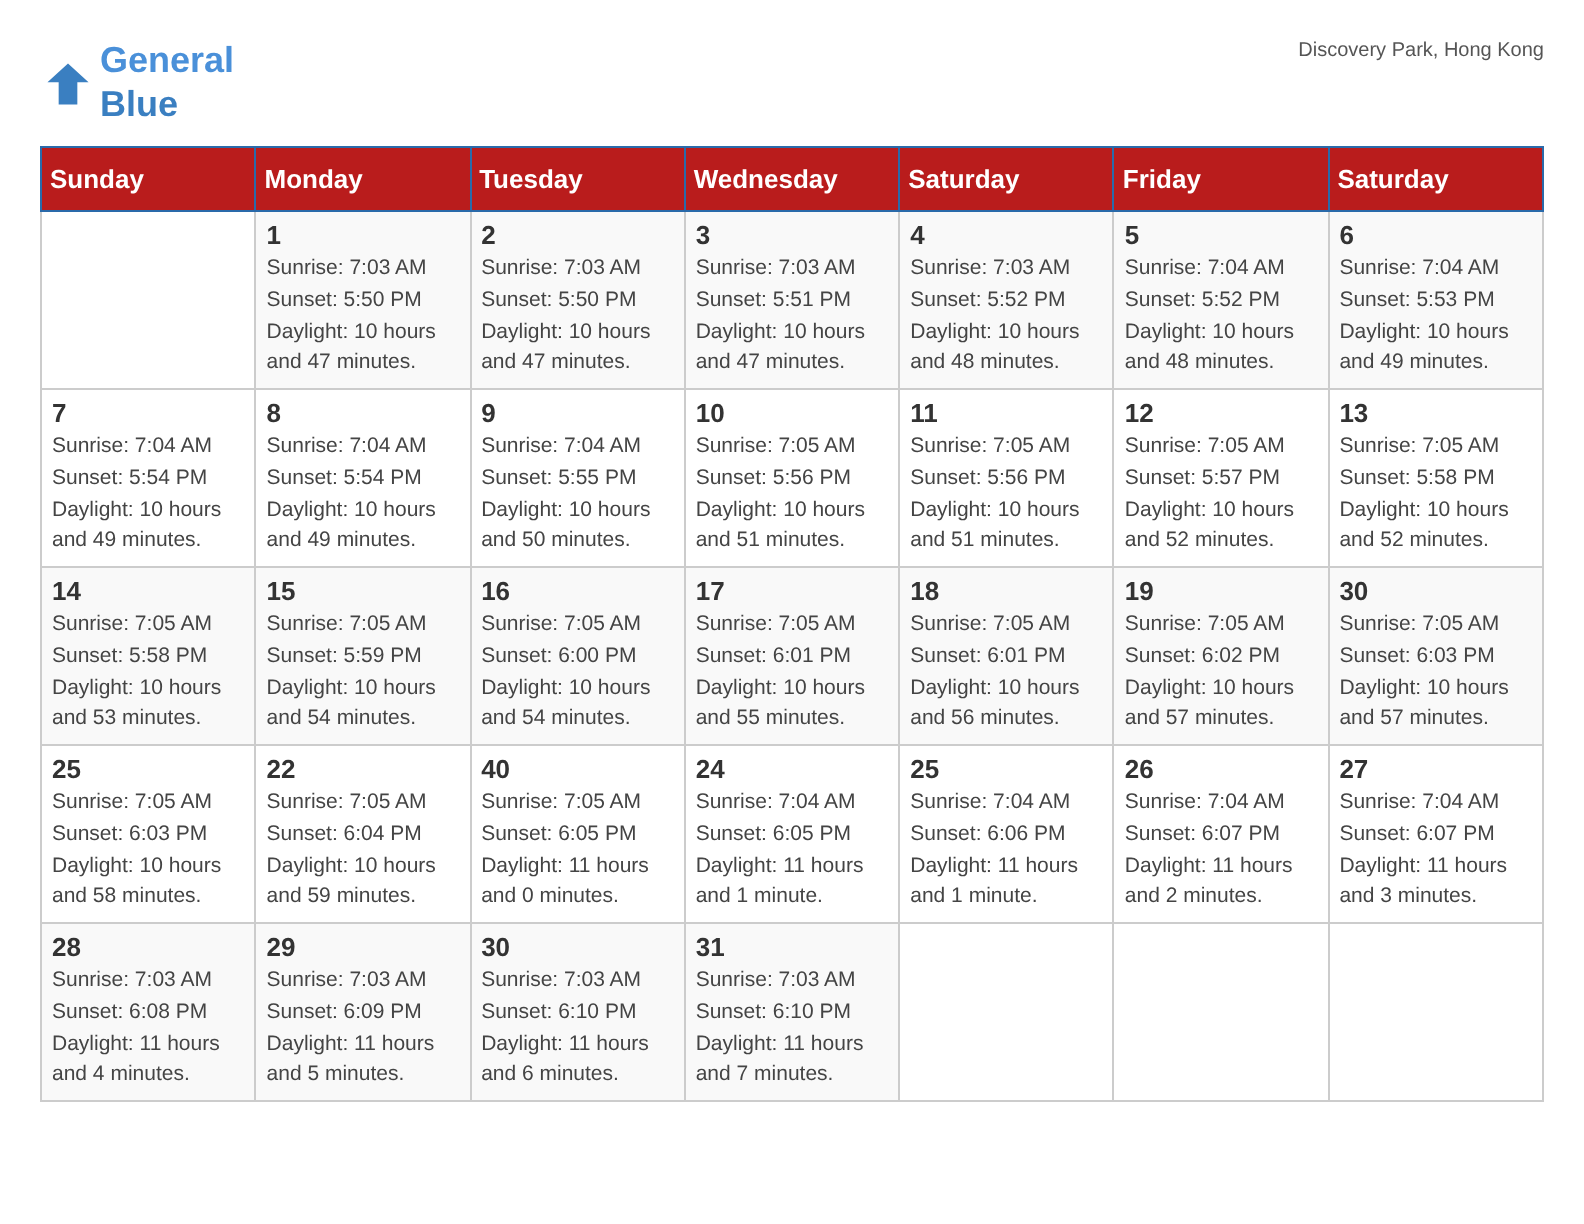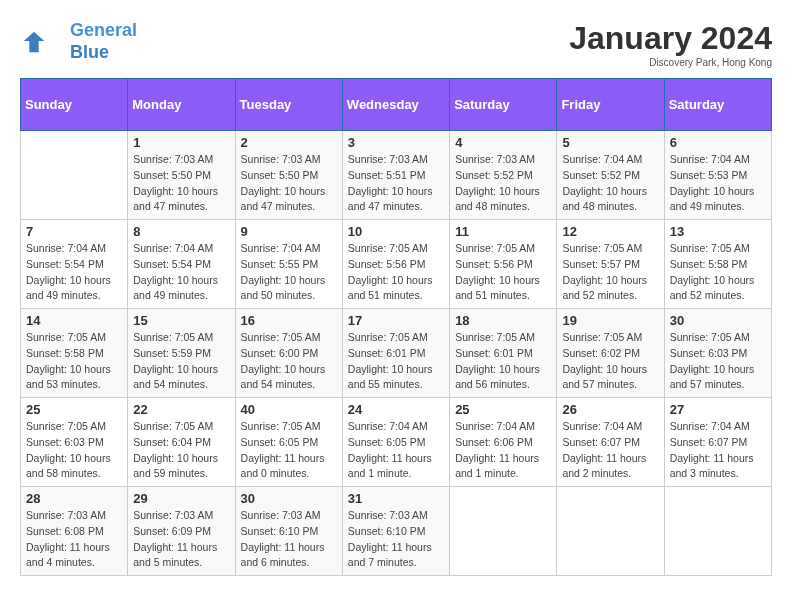--- a/index.html
+++ b/index.html
@@ -12,21 +12,20 @@
     }
     .header {
       display: flex;
       justify-content: space-between;
       align-items: flex-start;
       margin-bottom: 10px;
     }
     .logo {
       display: flex;
       align-items: center;
-      gap: 20px;
     }
     .logo-text {
       font-size: 18px;
       font-weight: bold;
       color: #333;
       line-height: 1.2;
     }
     .logo-text span {
       color: #4a90d9;
     }
@@ -46,23 +45,23 @@
     .calendar-subtitle {
       font-size: 10px;
       color: #555;
     }
     table {
       width: 100%;
       border-collapse: collapse;
       font-size: 11px;
     }
     thead tr th {
-      background-color: #8b5cf6;
+      background-color: #b91c1c;
       color: #fff;
-      padding: 18px 4px;
+      padding: 8px 4px;
       text-align: left;
       font-size: 13px;
       font-weight: bold;
       border: 1px solid #2a6aaa;
     }
     tbody tr td {
       border: 1px solid #ccc;
       vertical-align: top;
       padding: 4px 5px;
       min-height: 80px;
@@ -96,21 +95,20 @@
     <svg class="logo-icon" viewBox="0 0 30 30">
       <rect x="0" y="0" width="30" height="30" fill="none"></rect>
       <polygon points="15,4 26,14 20,14 20,26 10,26 10,14 4,14" fill="#3a7fc1"></polygon>
     </svg>
     <div class="logo-text">
       <div><span>General</span></div>
       <div><span style="color:#3a7fc1">Blue</span></div>
     </div>
   </div>
   <div class="title-section">
-    <div class="calendar-title">January 2024</div>
     <div class="calendar-subtitle">Discovery Park, Hong Kong</div>
   </div>
 </div>
 
 <table>
   <thead>
     <tr>
     <th>Sunday</th>
         <th>Monday</th>
         <th>Tuesday</th>

